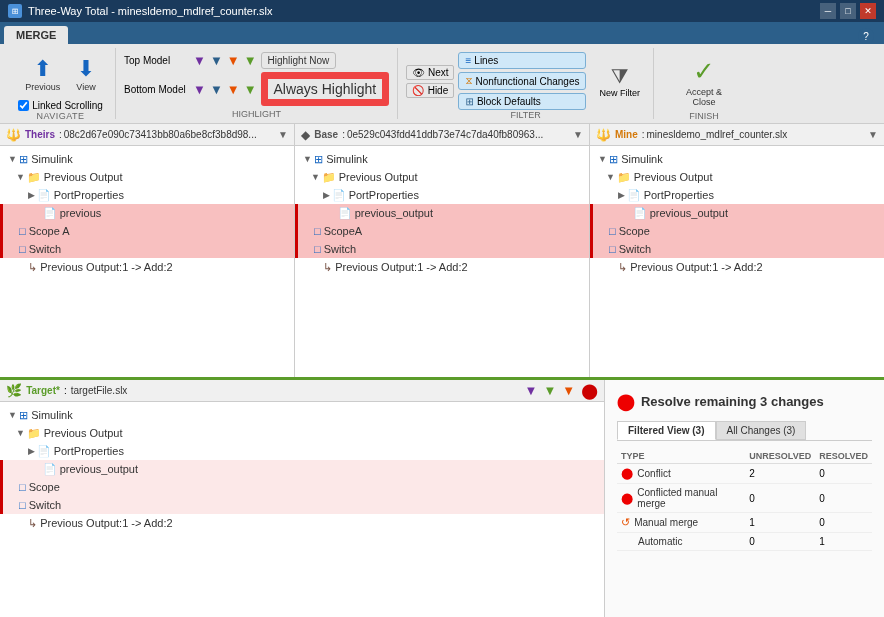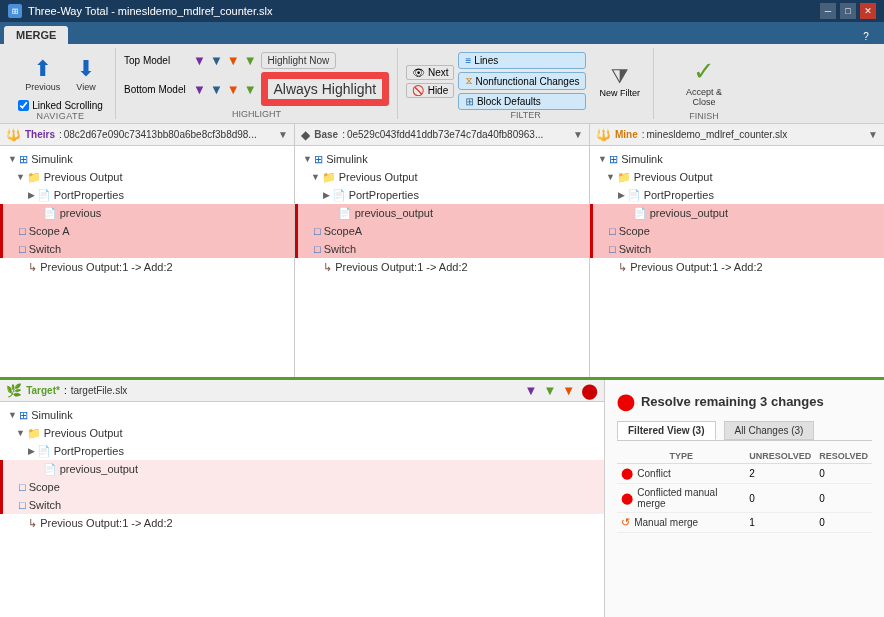--- a/index.html
+++ b/index.html
@@ -246,40 +246,39 @@
       font-weight: bold;
       color: #333;
       margin-bottom: 10px;
     }
     .resolve-title-icon { color: #e00; font-size: 16px; }
 
     .resolve-tabs {
       display: flex;
       border-bottom: 1px solid #ccc;
       margin-bottom: 8px;
-      gap: 8px;
     }
     .resolve-tab {
       padding: 3px 10px;
       font-size: 10px;
       cursor: pointer;
       border: 1px solid #ccc;
       background: #e0e0e0;
       color: #333;
     }
     .resolve-tab.active {
       background: white;
       border-bottom: 1px solid white;
       color: #333;
       font-weight: bold;
     }
 
     .resolve-table { width: 100%; border-collapse: collapse; font-size: 10px; }
     .resolve-table th {
-      text-align: center;
+      text-align: left;
       font-size: 9px;
       color: #666;
       text-transform: uppercase;
       padding: 2px 4px;
       border-bottom: 1px solid #ddd;
     }
     .resolve-table td { padding: 3px 4px; border-bottom: 1px solid #eee; }
     .resolve-table .type-col { color: #333; display: flex; align-items: center; gap: 4px; }
     .resolve-table .num-col { text-align: left; }
     .resolve-table tr.total-row td { font-weight: bold; border-top: 1px solid #bbb; }
@@ -690,18 +689,28 @@
           <tr>
             <td>
               <div class="type-col">
                 <span class="manual-icon">↺</span>
                 <span>Manual merge</span>
               </div>
             </td>
             <td class="num-col">1</td>
             <td class="num-col">0</td>
           </tr>
+          <tr>
+            <td>
+              <div class="type-col">
+                <span style="display:inline-block; width:13px;"></span>
+                <span>Automatic</span>
+              </div>
+            </td>
+            <td class="num-col">0</td>
+            <td class="num-col">1</td>
+          </tr>
         </tbody>
       </table>
     </div>
   </div>
 
 </div>
 
 </body></html>

